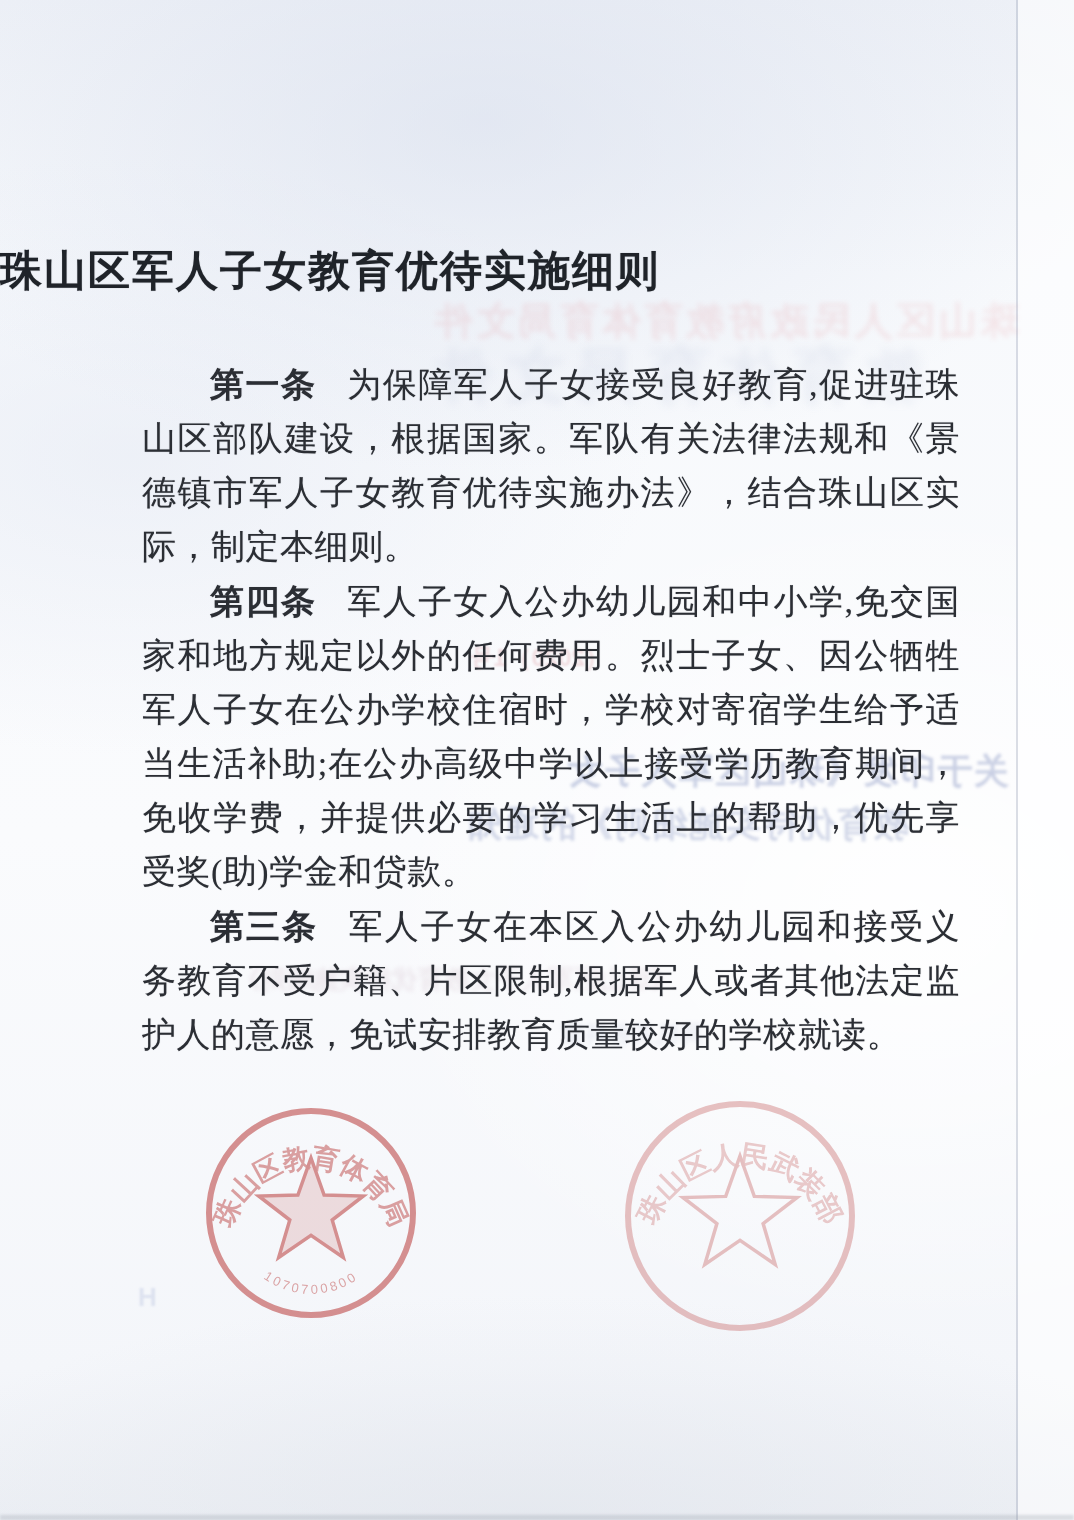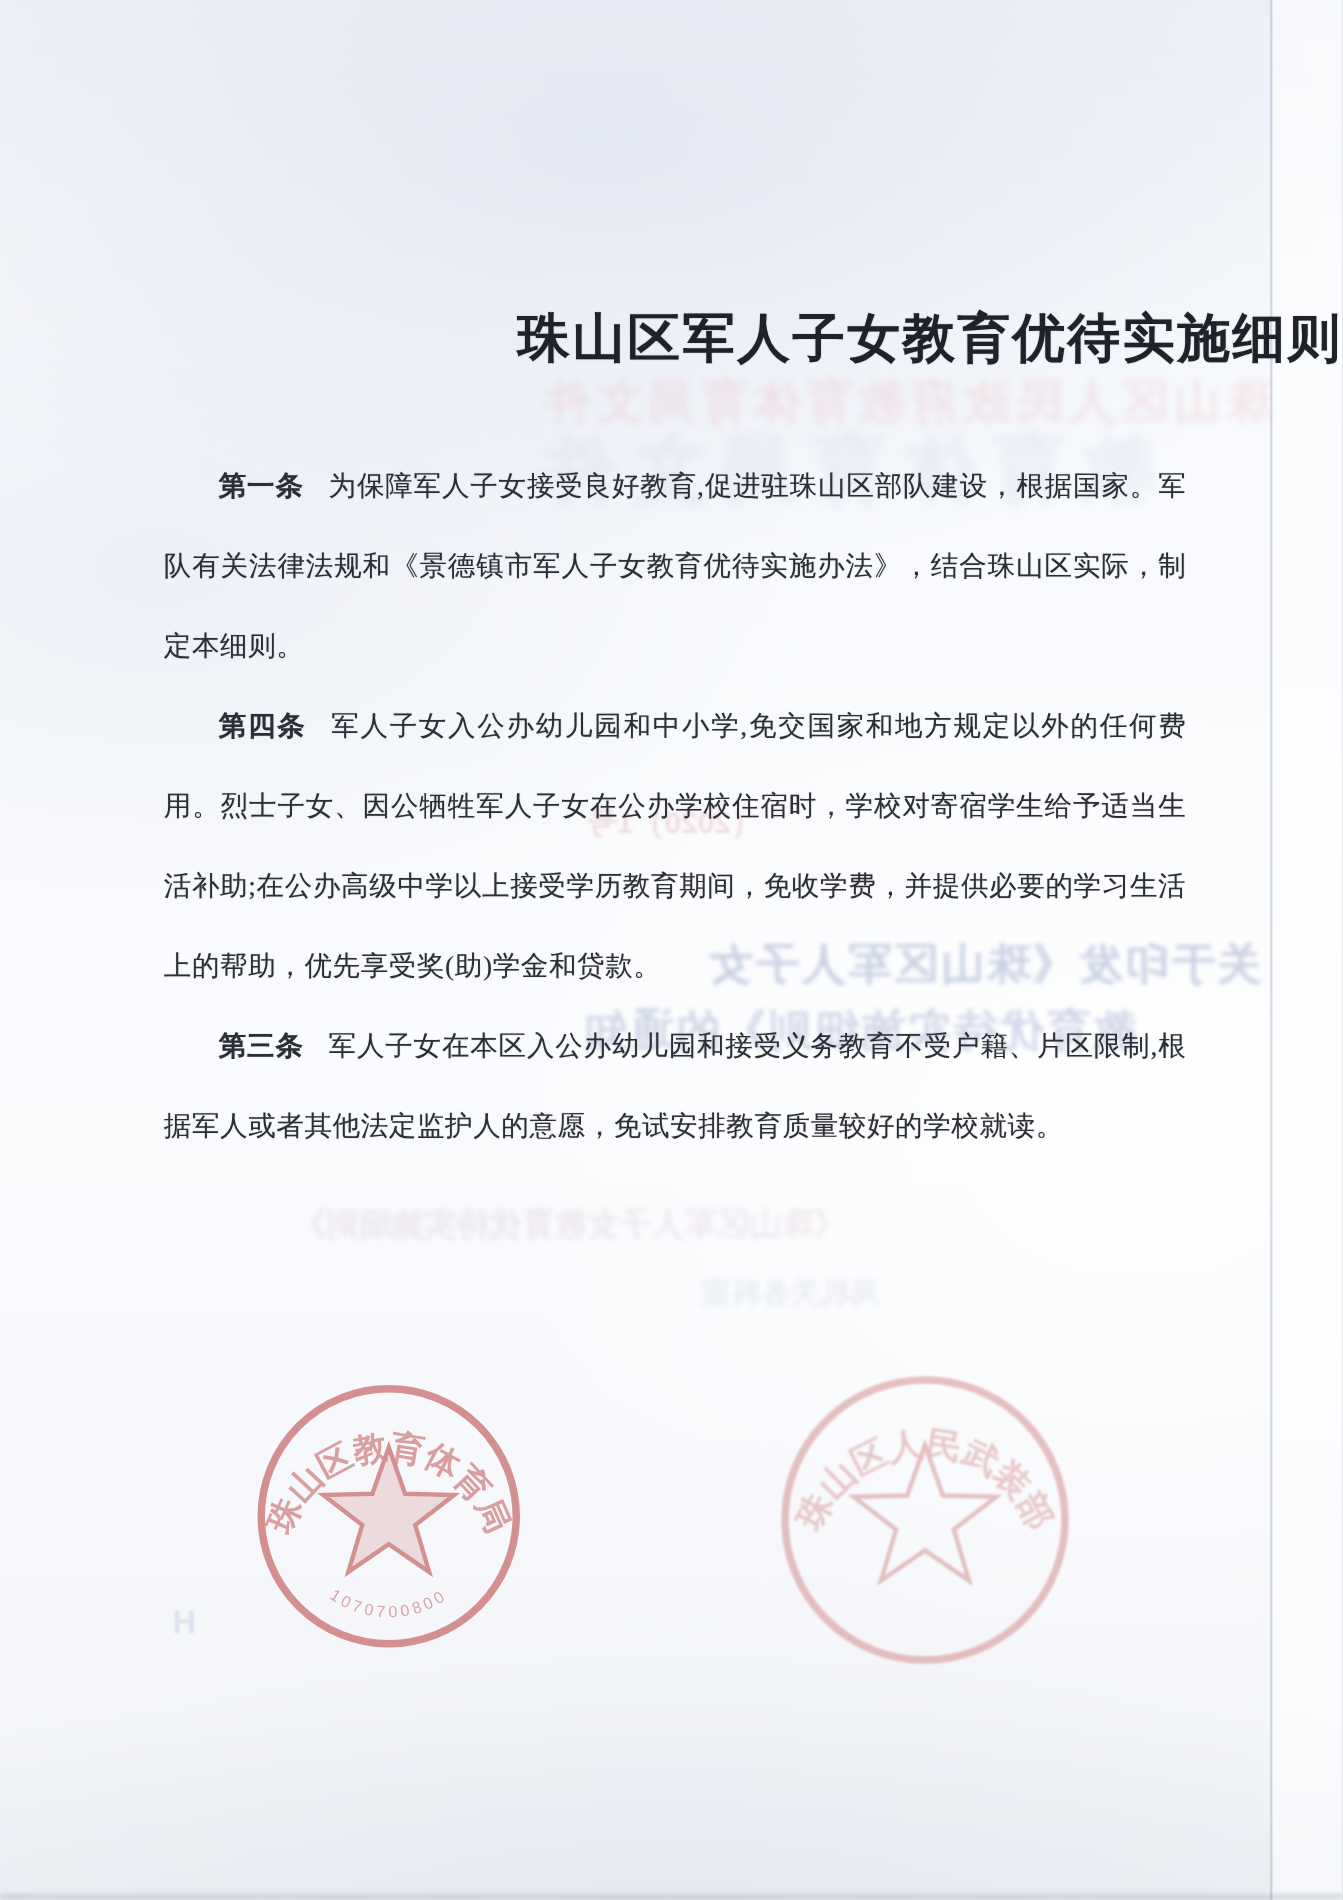--- a/index.html
+++ b/index.html
@@ -34,29 +34,29 @@
   .bt-doc-number{top:642px;left:470px;font-size:24px;color:#d98f96;opacity:.28;filter:blur(1.2px);}
   .bt-notice-1{top:748px;left:565px;font-size:35px;color:#6073ae;opacity:.32;filter:blur(1.6px);letter-spacing:2px;}
   .bt-notice-2{top:801px;left:465px;font-size:35px;color:#6073ae;opacity:.27;filter:blur(1.8px);letter-spacing:2px;}
   .bt-small-1{top:962px;left:235px;font-size:26px;color:#b08ba0;opacity:.16;filter:blur(2px);}
   .bt-small-2{top:1018px;left:560px;font-size:24px;color:#93a0c4;opacity:.15;filter:blur(2.2px);}
   .bt-mark{top:1282px;left:138px;font-size:26px;color:#8898c8;opacity:.22;filter:blur(1px);}
 
   
   .doc-title{
     position:absolute;top:243px;left:0;width:100%;
-    text-align:right;
+    text-align:left;
     font-family:"Liberation Sans", sans-serif;
     font-size:42px;font-weight:700;letter-spacing:2px;
     color:#1f2329;
     text-shadow:0 0 1px rgba(30,34,42,.4);
   }
   .doc-body{
-    position:absolute;top:357px;left:131px;width:818px;
-    font-size:22px;line-height:64px;letter-spacing:.5px;
+    position:absolute;top:357px;left:142px;width:818px;
+    font-size:34px;line-height:54px;letter-spacing:.5px;
     color:#2b2e34;
     text-align:justify;
     text-shadow:0 0 1px rgba(40,44,52,.32);
   }
   .doc-body p{margin:0;text-indent:2em;}
   .clause-label{font-weight:700;margin-right:.9em;font-family:"Liberation Sans", sans-serif;}
 
   
   .seal{position:absolute;pointer-events:none;}
   .seal-left{left:198px;top:1100px;opacity:.62;filter:blur(.5px);}

